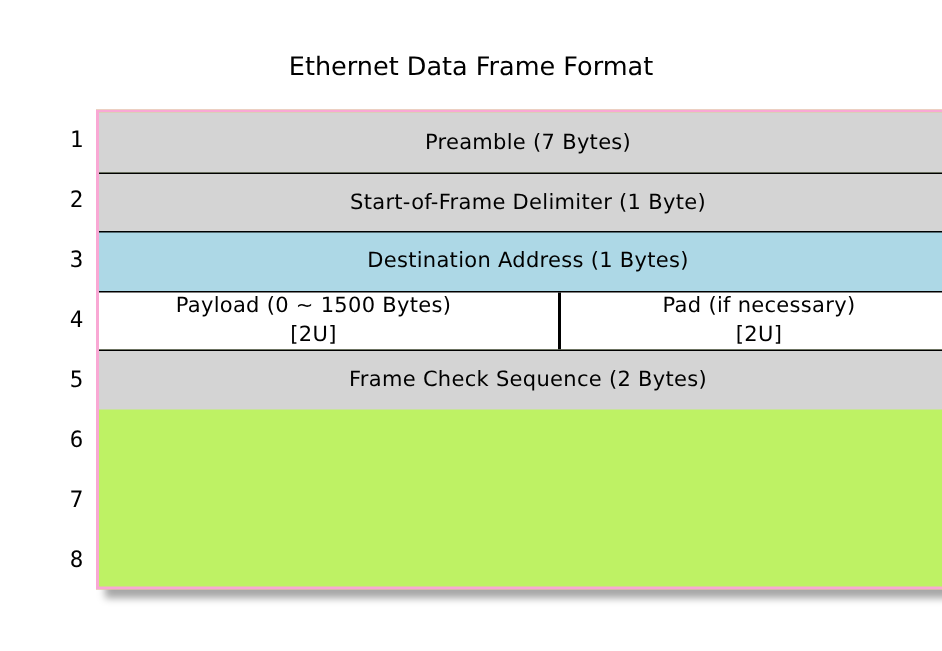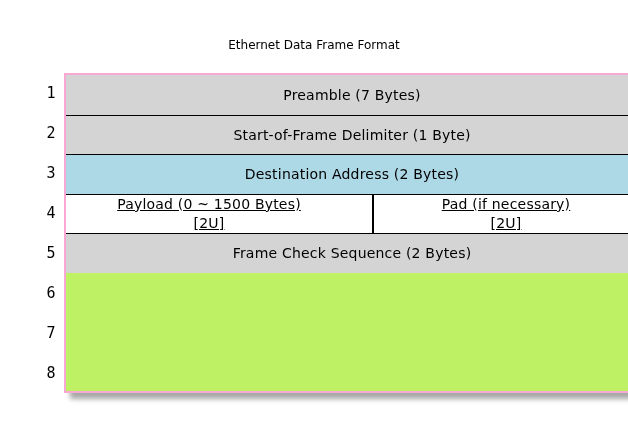--- a/index.html
+++ b/index.html
@@ -11,21 +11,21 @@
     font-family: "DejaVu Sans", "Liberation Sans", sans-serif;
     color: #000000;
     overflow: hidden;
   }
   .title-block {
     position: absolute;
     left: 64px;
     top: 38px;
     width: 500px;
     text-align: center;
-    font-size: 12px;
+    font-size: 17px;
     line-height: 15px;
     color: #000000;
   }
   .frame {
     position: absolute;
     left: 64px;
     top: 73px;
     width: 576px;
     height: 320px;
     border: 2px solid #f9a8d4;
@@ -56,21 +56,20 @@
     padding: 0;
   }
   .split-cell {
     display: flex;
     flex-direction: column;
     align-items: center;
     justify-content: center;
     box-sizing: border-box;
     line-height: 19px;
     text-align: left;
-    text-decoration: underline;
   }
   .split-cell + .split-cell { border-left: 2px solid #000000; margin-left: 20px; }
   .num-rail { position: absolute; left: 38px; top: 73px; width: 26px; }
   .row-num {
     position: absolute;
     left: 0;
     width: 26px;
     height: 40px;
     line-height: 40px;
     text-align: center;
@@ -91,21 +90,21 @@
   </div>
 
   <div class="frame">
     <div class="frow bg-gray">
       <span>Preamble (7 Bytes)</span>
     </div>
     <div class="frow bg-gray">
       <span>Start-of-Frame Delimiter (1 Byte)</span>
     </div>
     <div class="frow bg-blue">
-      <span>Destination Address (2 Bytes)</span>
+      <span>Destination Address (1 Bytes)</span>
     </div>
     <div class="frow bg-white split-row">
       <div class="split-cell">
         <span>Payload (0 ~ 1500 Bytes)</span>
         <span>[2U]</span>
       </div>
       <div class="split-cell">
         <span>Pad (if necessary)</span>
         <span>[2U]</span>
       </div>

